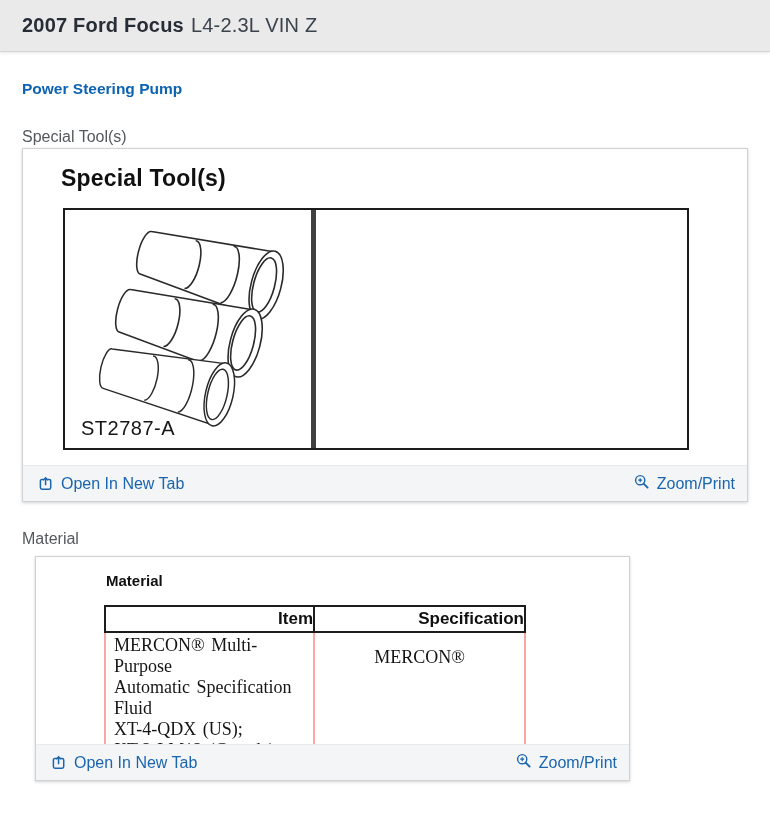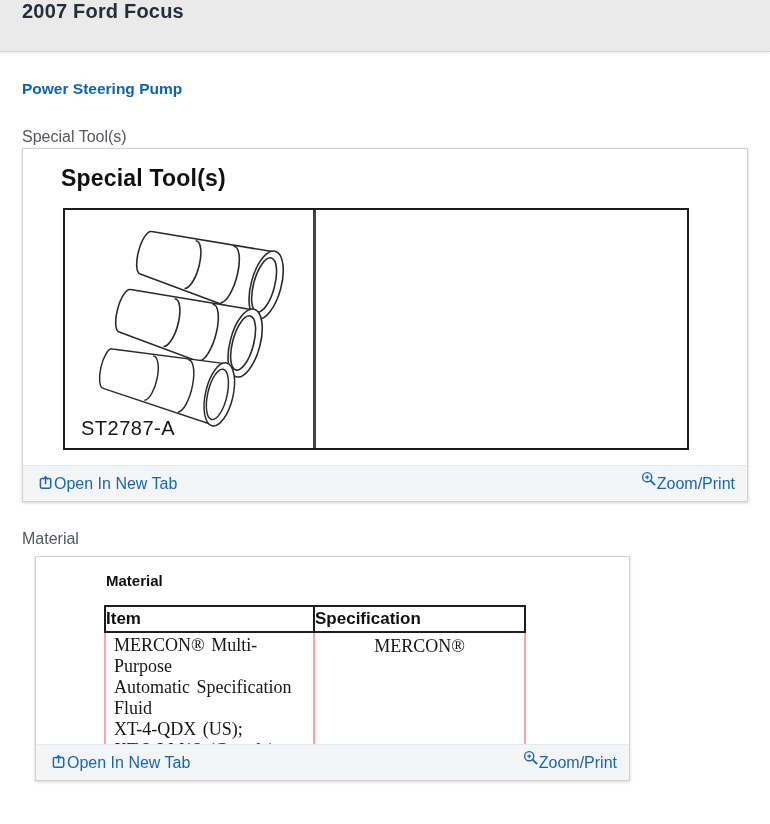--- a/index.html
+++ b/index.html
@@ -3,21 +3,21 @@
 <meta charset="utf-8">
 <style>
   * { margin:0; padding:0; box-sizing:border-box; }
   html,body { width:770px; background:#ffffff; font-family:"Liberation Sans", sans-serif; }
   .page { position:relative; width:770px; height:824px; background:#fff; overflow:hidden; }
 
   
   .topbar {
     height:52px; background:#eaeaea; border-bottom:1px solid #d6d6d6;
     box-shadow:0 1px 3px rgba(0,0,0,.10);
-    display:flex; align-items:flex-start; padding:0 0 0 22px;
+    display:flex; align-items:center; padding:0 0 0 22px;
   }
   .topbar .t-bold { font-size:20px; font-weight:bold; color:#262d36; letter-spacing:.2px; }
   .topbar .t-sub  { font-size:20px; font-weight:400; color:#3b434d; margin-left:7px; letter-spacing:.2px; }
 
   
   .section-link {
     display:inline-block; margin:28px 0 0 22px;
     font-size:15.5px; font-weight:bold; color:#0d63b2; text-decoration:none; cursor:pointer;
   }
 
@@ -32,81 +32,82 @@
   }
   .card1 { margin-left:22px; width:726px; height:354px; }
   .card2 { margin-left:35px; width:595px; height:225px; }
 
   
   .fig-title { position:absolute; left:38px; top:16px; font-size:23px; font-weight:bold; color:#101010; letter-spacing:.2px; }
   .tool-table {
     position:absolute; left:40px; top:59px; width:626px; height:242px;
     border:2px solid #1c1c1c; display:flex; background:#fff;
   }
-  .tool-cell-img { width:251px; border-right:3px solid #404040; position:relative; }
+  .tool-cell-img { width:251px; border-right:5px solid #404040; position:relative; }
   .tool-cell-img svg { display:block; }
   .tool-id {
     position:absolute; left:16px; bottom:8px;
     font-size:20px; color:#161616; letter-spacing:.5px;
   }
   .tool-cell-text {
     flex:1; padding:11px 12px;
     font-family:"Liberation Serif", serif; font-size:21px; line-height:28px;
     color:#151515; word-spacing:4px;
   }
   .tool-cell-text span { display:block; }
 
   
   .mat-title { position:absolute; left:70px; top:15px; font-size:15px; font-weight:bold; color:#101010; }
   .mat-table {
     position:absolute; left:68px; top:48px; width:422px;
     border-collapse:collapse; background:#fff;
   }
   .mat-table th {
     border:2px solid #1c1c1c; height:26px;
-    font-size:17px; font-weight:bold; color:#101010; text-align:left;
+    font-size:17px; font-weight:bold; color:#101010; text-align:right;
   }
   .mat-table td { border:2px solid #fca5a5; vertical-align:top; }
   .col-item { width:210px; }
   .col-spec { width:212px;margin-top:37px; }
   .item-cell { padding:2px 6px 5px 8px; }
   .item-cell .line {
     display:block; font-family:"Liberation Serif", serif;
     font-size:18px; line-height:21px; color:#151515; word-spacing:2px;
   }
   .spec-cell {
-    text-align:center; padding-top:3px;
+    text-align:center; padding-top:14px;
     font-family:"Liberation Serif", serif; font-size:18px; color:#151515;
   }
 
   
   .card-footer {
     position:absolute; left:0; right:0; bottom:0; height:36px;
     background:#f3f5f7; border-top:1px solid #e8eaec;
     display:flex; justify-content:space-between; align-items:center;
     padding:0 12px 0 16px;
   }
   .flink {
-    display:flex; align-items:flex-start; 
+    display:flex; align-items:center; gap:7px;
     color:#1b65ae; font-size:16px; text-decoration:none; cursor:pointer;
   }
   .flink svg { flex:0 0 auto; }
   .flink.zoomlink svg { margin-top:-4px; }
 
   
   .tool-art path, .tool-art ellipse { stroke:#2a2a2a; stroke-width:1.6; }
 </style>
 </head>
 <body>
 
 <div class="page">
 
   
   <header class="topbar">
     <span class="t-bold">2007 Ford Focus</span>
+    <span class="t-sub">L4-2.3L VIN Z</span>
   </header>
 
   
   <a class="section-link">Power Steering Pump</a>
 
   
   <div class="fig-label">Special Tool(s)</div>
 
   
   <section class="card card1">

